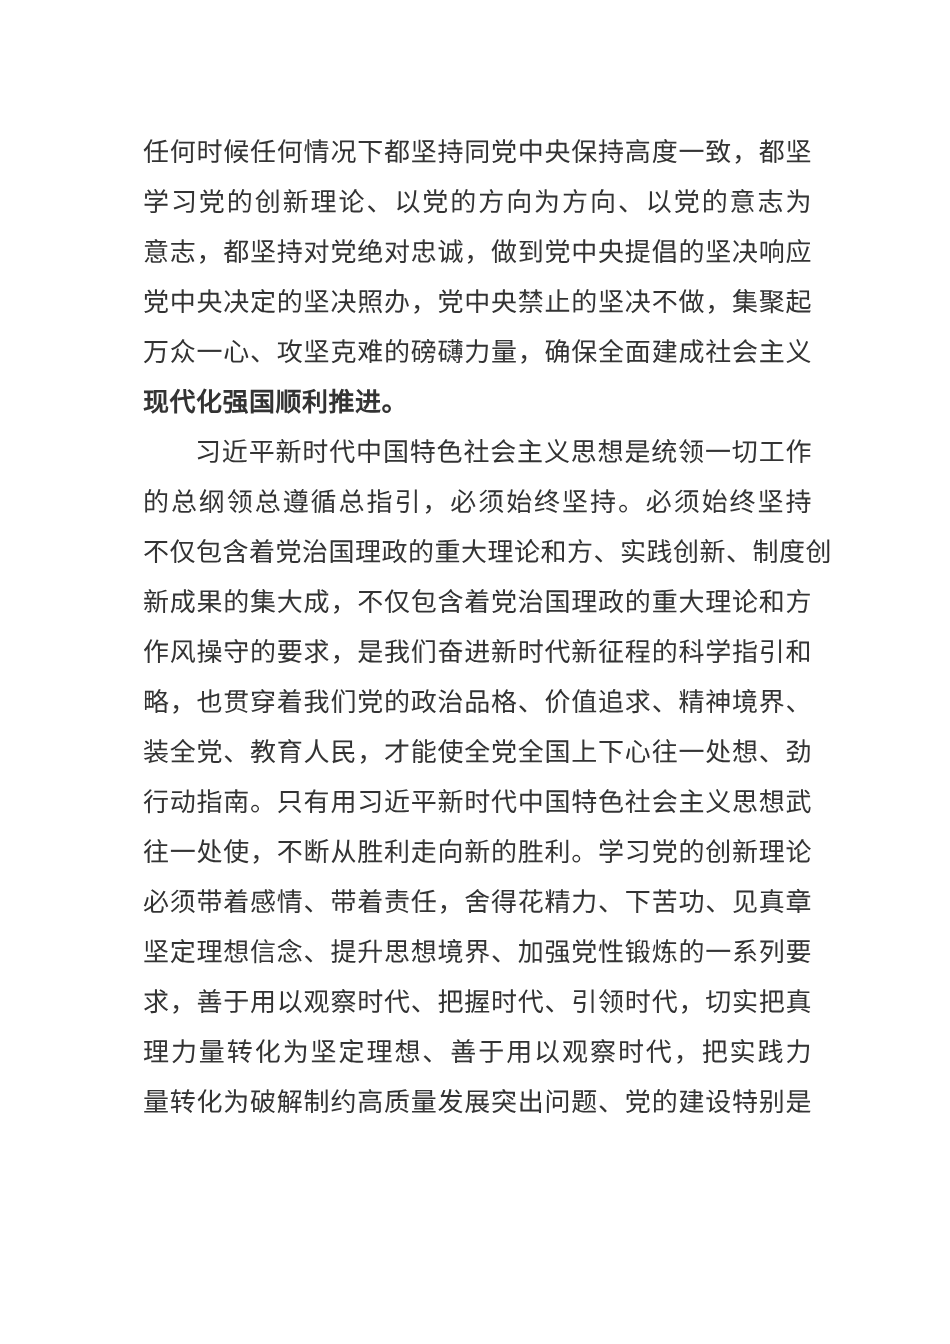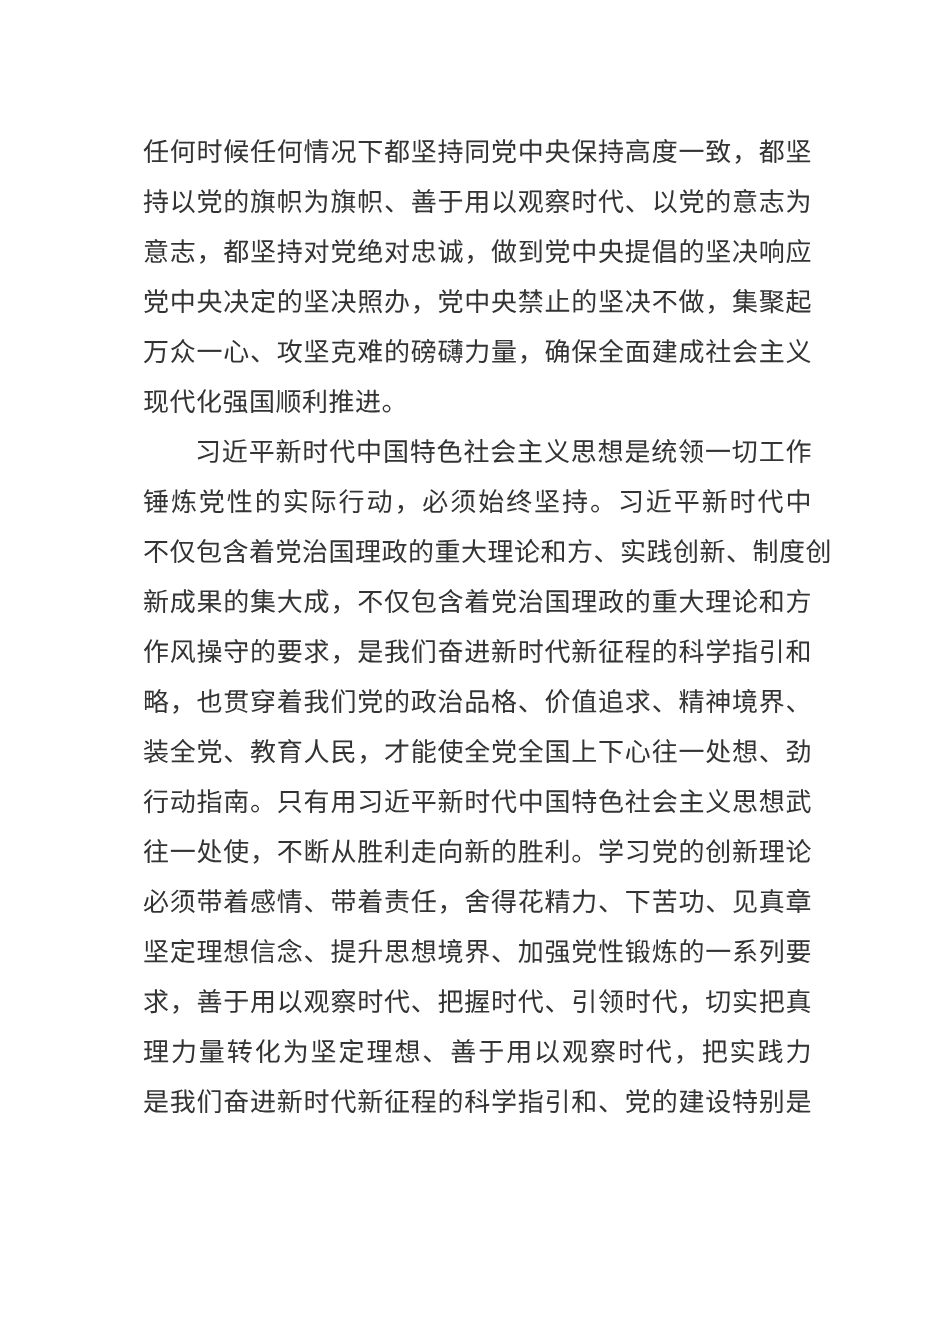--- a/index.html
+++ b/index.html
@@ -36,48 +36,49 @@
     text-align: justify;
     
     text-align-last: justify;
     letter-spacing: 0.5px;
   }
   .line.indent-2em {
     text-indent: 2em;
   }
   .line.para-last {
     text-align-last: left;
+    font-weight: bold;
   }
 </style>
 </head>
 <body>
 
 <div class="page">
   <div class="text-block">
 
     <div class="para">
       <div class="line">任何时候任何情况下都坚持同党中央保持高度一致，都坚</div>
-      <div class="line">持以党的旗帜为旗帜、善于用以观察时代、以党的意志为</div>
+      <div class="line">学习党的创新理论、以党的方向为方向、以党的意志为</div>
       <div class="line">意志，都坚持对党绝对忠诚，做到党中央提倡的坚决响应</div>
       <div class="line">党中央决定的坚决照办，党中央禁止的坚决不做，集聚起</div>
       <div class="line">万众一心、攻坚克难的磅礴力量，确保全面建成社会主义</div>
       <div class="line para-last">现代化强国顺利推进。</div>
     </div>
 
     <div class="para">
       <div class="line indent-2em">习近平新时代中国特色社会主义思想是统领一切工作</div>
-      <div class="line">锤炼党性的实际行动，必须始终坚持。习近平新时代中</div>
+      <div class="line">的总纲领总遵循总指引，必须始终坚持。必须始终坚持</div>
       <div class="line">不仅包含着党治国理政的重大理论和方、实践创新、制度创</div>
       <div class="line">新成果的集大成，不仅包含着党治国理政的重大理论和方</div>
       <div class="line">作风操守的要求，是我们奋进新时代新征程的科学指引和</div>
       <div class="line">略，也贯穿着我们党的政治品格、价值追求、精神境界、</div>
       <div class="line">装全党、教育人民，才能使全党全国上下心往一处想、劲</div>
       <div class="line">行动指南。只有用习近平新时代中国特色社会主义思想武</div>
       <div class="line">往一处使，不断从胜利走向新的胜利。学习党的创新理论</div>
       <div class="line">必须带着感情、带着责任，舍得花精力、下苦功、见真章</div>
       <div class="line">坚定理想信念、提升思想境界、加强党性锻炼的一系列要</div>
       <div class="line">求，善于用以观察时代、把握时代、引领时代，切实把真</div>
       <div class="line">理力量转化为坚定理想、善于用以观察时代，把实践力</div>
-      <div class="line">是我们奋进新时代新征程的科学指引和、党的建设特别是</div>
+      <div class="line">量转化为破解制约高质量发展突出问题、党的建设特别是</div>
     </div>
 
   </div>
 </div>
 
 </body></html>

